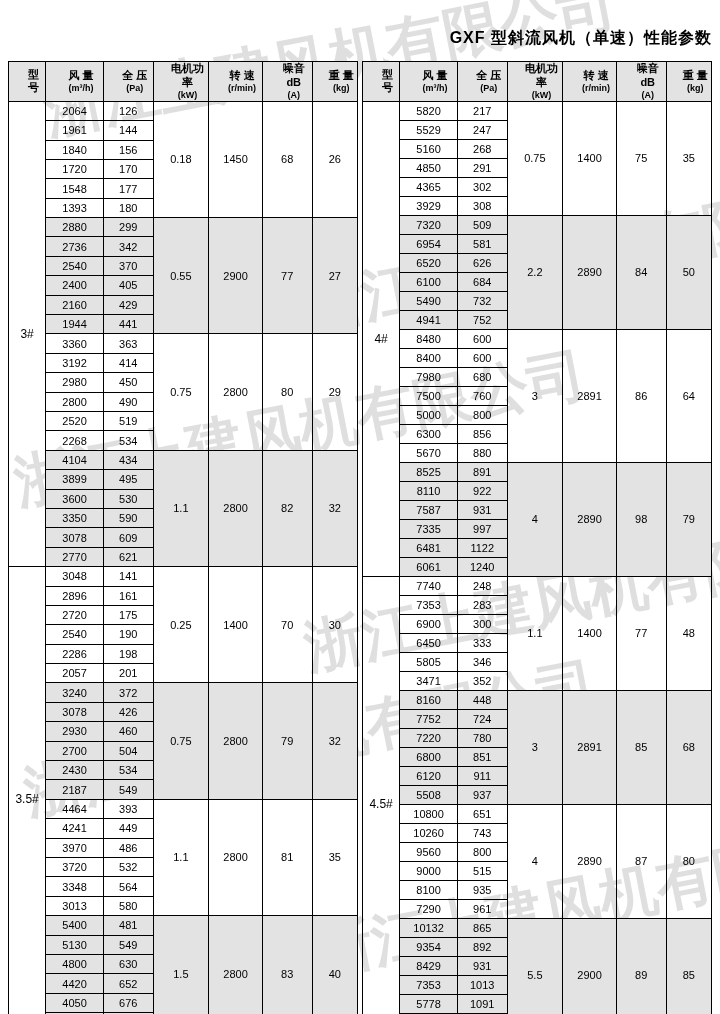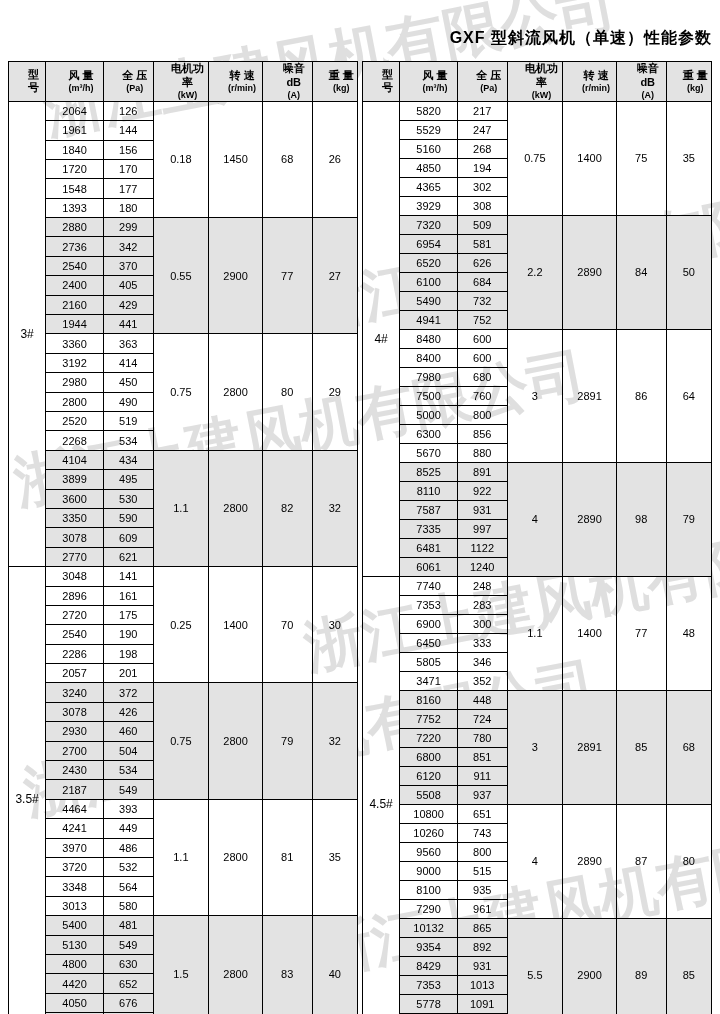--- a/index.html
+++ b/index.html
@@ -407,21 +407,21 @@
           <tr>
             <td class="">5529</td>
             <td class="">247</td>
           </tr>
           <tr>
             <td class="">5160</td>
             <td class="">268</td>
           </tr>
           <tr>
             <td class="">4850</td>
-            <td class="">194</td>
+            <td class="">291</td>
           </tr>
           <tr>
             <td class="">4365</td>
             <td class="">302</td>
           </tr>
           <tr>
             <td class="">3929</td>
             <td class="">308</td>
           </tr>
           <tr>

